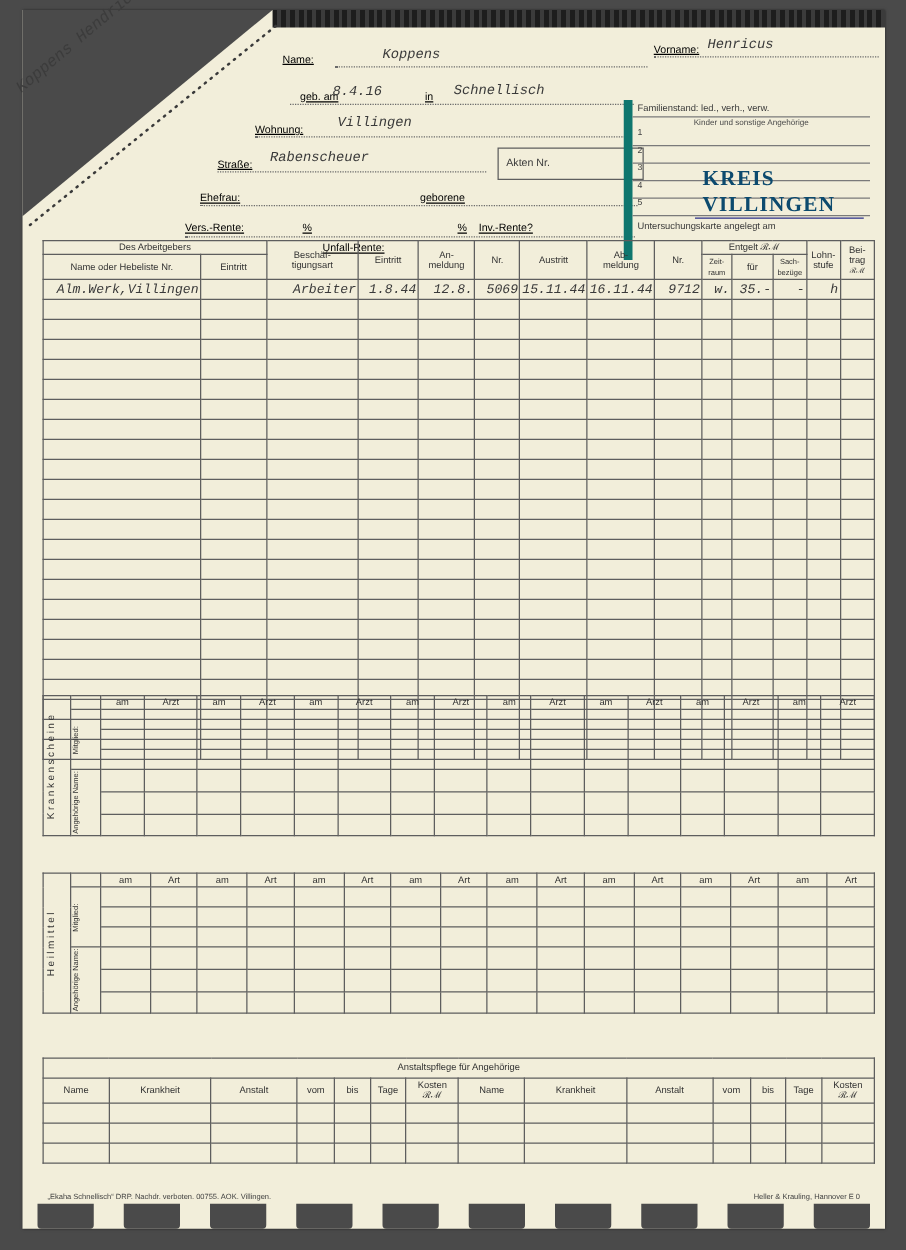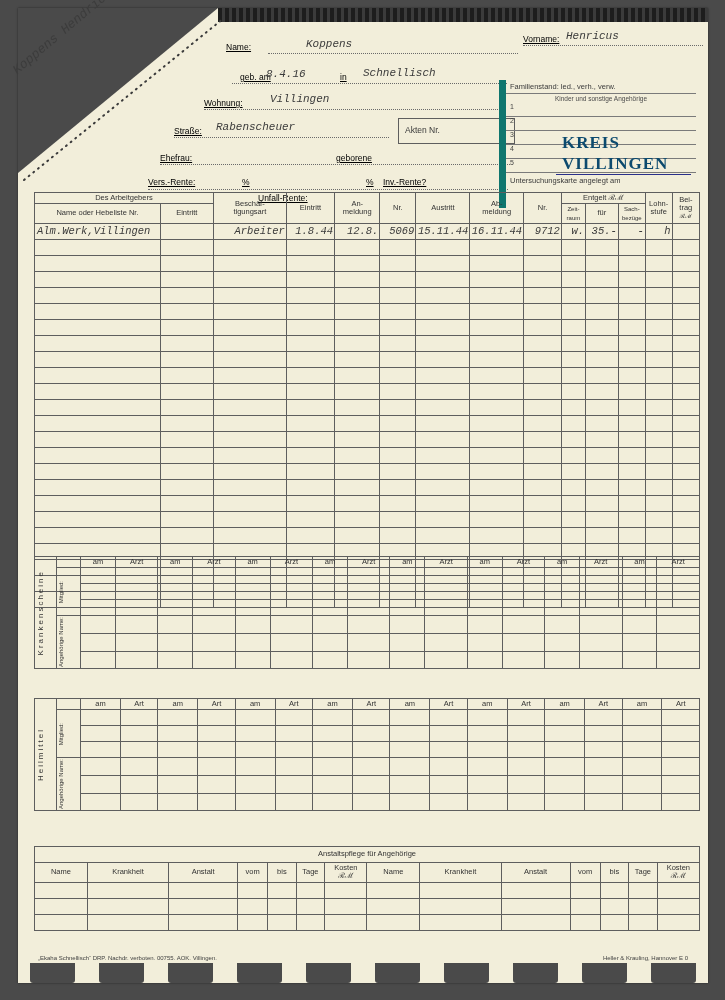--- a/index.html
+++ b/index.html
@@ -79,21 +79,21 @@
   table{border-collapse:collapse;}
   .grid td,.grid th{border:1px solid #5e5e5e;}
   .grid{width:100%;}
   .hcell{font-size:7.5px;color:#333;text-align:center;line-height:1.1;padding:1px;vertical-align:middle;}
   .hcell small{font-size:6px;}
   .dcell{height:13px;}
   .val{
     font-family:"Liberation Mono", monospace;font-style:italic;
     font-size:10.5px;color:#3a3a3a;text-align:right;white-space:nowrap;
   }
-  .val.l{text-align:left;padding-left:2px;}
+  .val.l{text-align:right;padding-left:2px;}
 
   #main{position:absolute;left:16px;top:184px;right:8px;}
   #sec2{position:absolute;left:16px;top:548px;right:8px;}
   #sec3{position:absolute;left:16px;top:690px;right:8px;}
   #sec4{position:absolute;left:16px;top:838px;right:8px;}
 
   .vlabel{
     writing-mode:vertical-rl;transform:rotate(180deg);
     font-size:8px;letter-spacing:2px;color:#333;text-align:center;
   }

